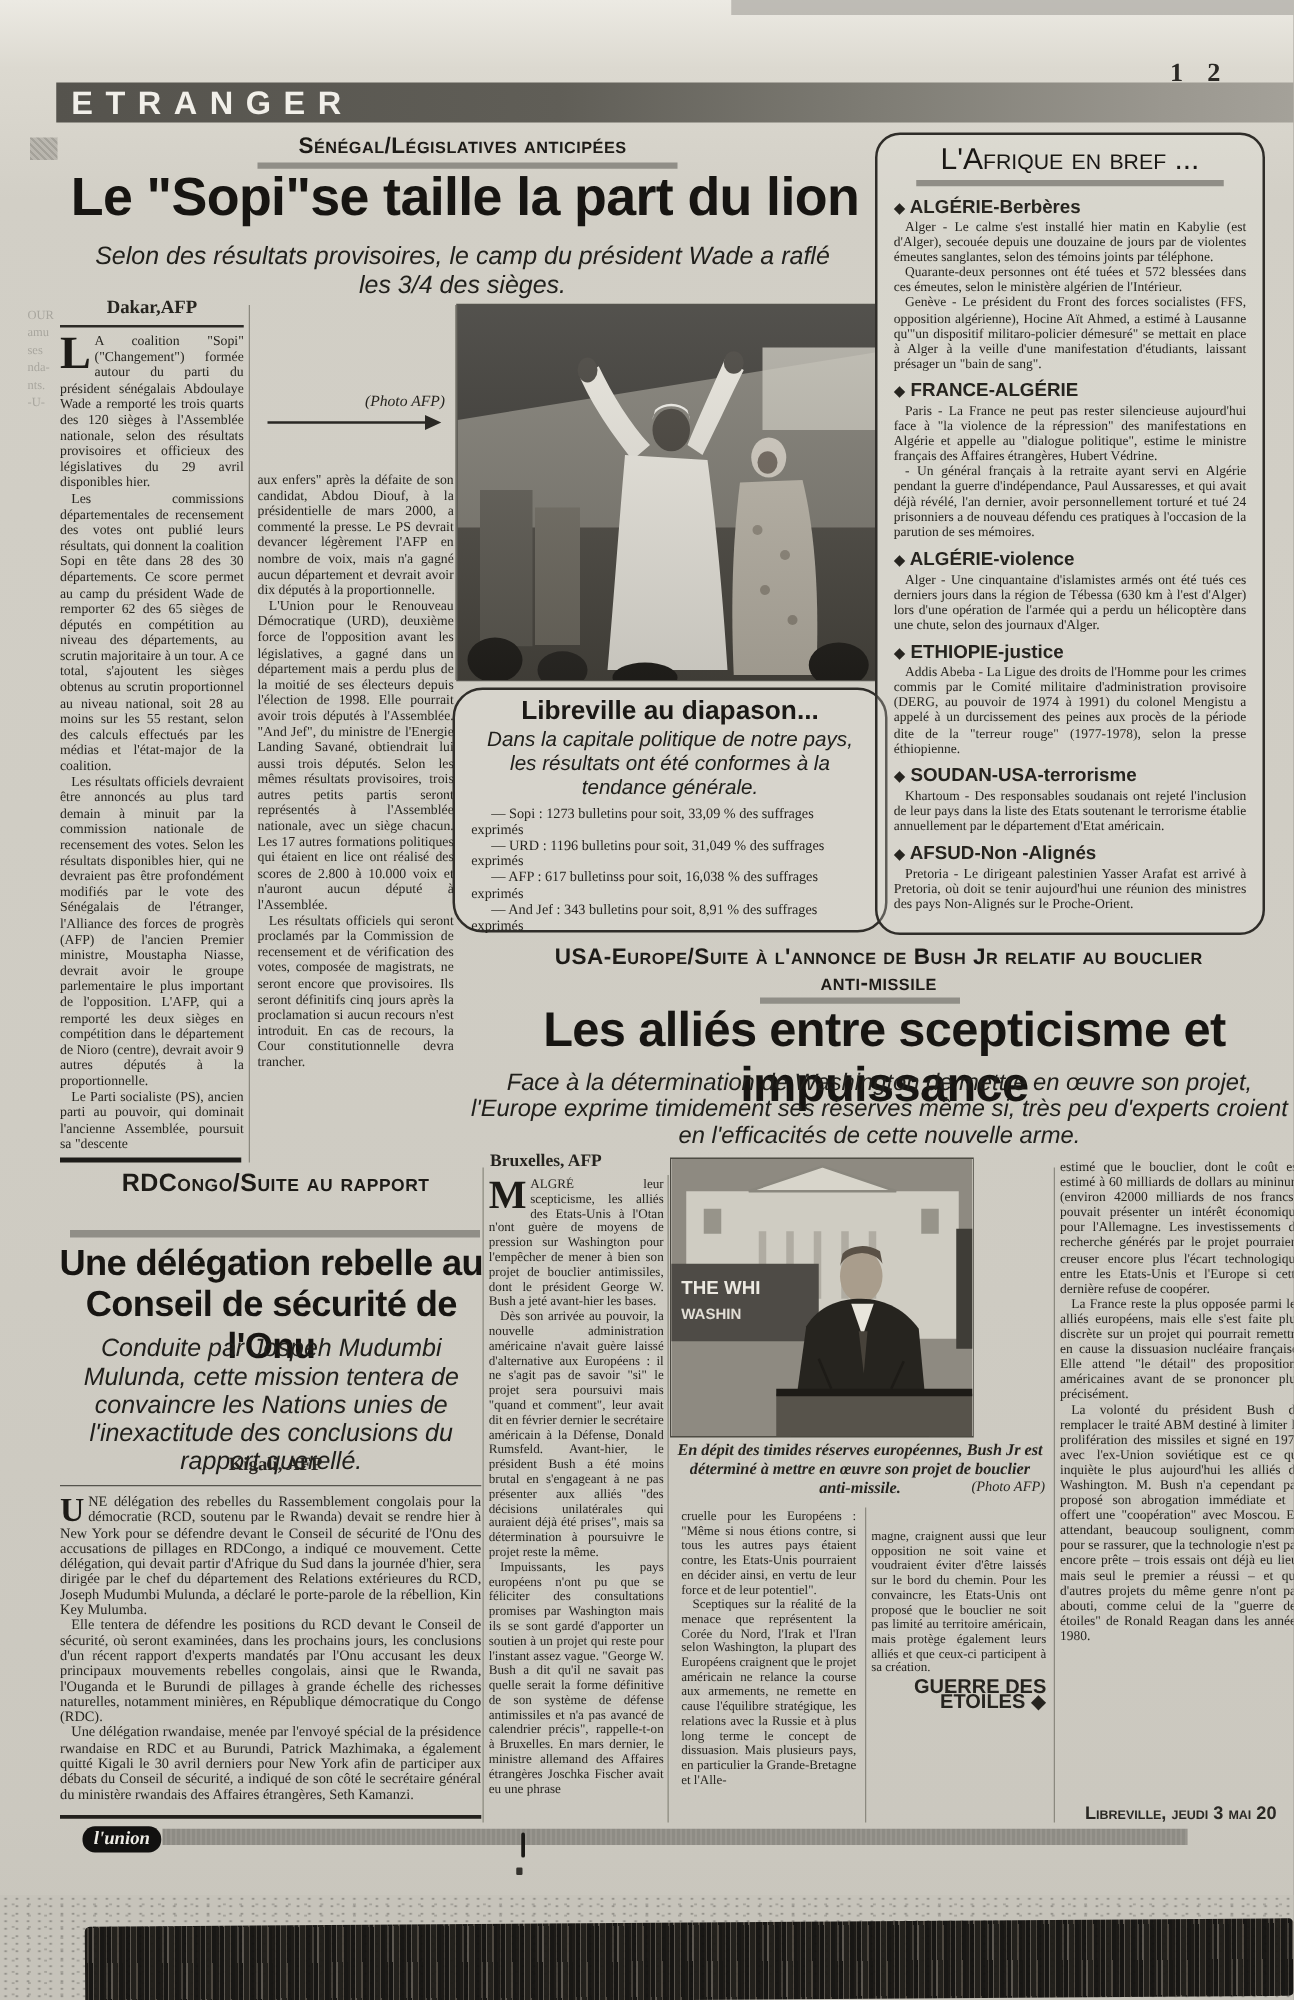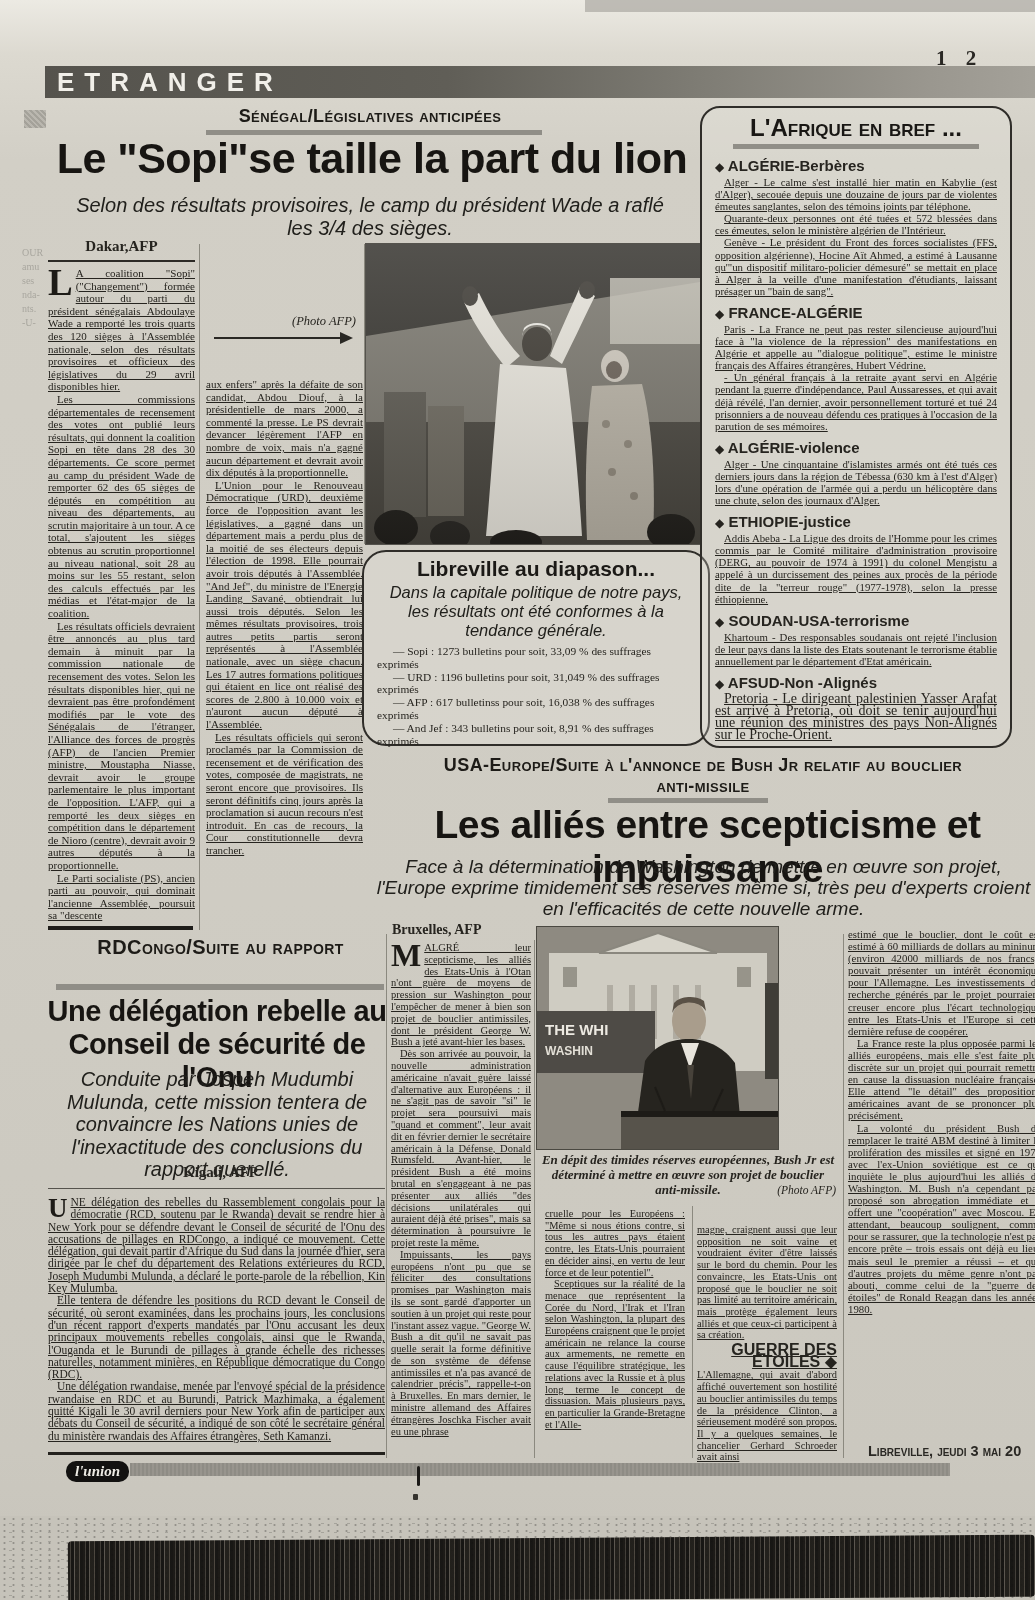--- a/index.html
+++ b/index.html
@@ -2,21 +2,21 @@
 <html><head>
 <meta charset="utf-8">
 <style>
   html,body{margin:0;padding:0;background:#9a978f;}
   .page{position:relative;width:1035px;height:1600px;margin:0 auto;overflow:hidden;
     background:linear-gradient(180deg,#eceae3 0px,#dcd9d0 55px,#d2cfc6 160px,#cfccc3 900px,#cbc8bf 1450px,#c7c4bb 1600px);
     font-family:"Liberation Serif","DejaVu Serif",serif;color:#26241f;}
   .abs{position:absolute;}
   .sans{font-family:"Liberation Sans","DejaVu Sans",sans-serif;}
   .sc{font-variant:small-caps;}
-  .just{text-align:justify;text-decoration:underline;}
+  .just{text-align:justify;}
   .col p{margin:0;}
   .col p.ind{text-indent:9px;}
   .dcap{float:left;font-weight:bold;font-size:37px;line-height:29px;padding:1px 3px 0 0;color:#1d1b17;}
   .dcap.sm{font-size:27px;line-height:22px;}
   .grayb{background:#908e87;}
   .vrule{background:#8b897f;width:1px;}
   .box{border:2px solid #2f2d29;background:rgba(236,234,227,0.25);}
   .ib{font-style:italic;font-weight:bold;}
   .kick{font-weight:bold;letter-spacing:.4px;color:#1d1b17;}
   .hl{font-weight:bold;color:#171512;letter-spacing:-.5px;}
@@ -118,21 +118,21 @@
     <div class="sans" style="text-align:center;font-style:italic;font-size:16.5px;line-height:19px;margin-top:2px;color:#21201c;">Dans la capitale politique de notre pays, les résultats ont été conformes à la tendance générale.</div>
     <div style="margin-top:5px;font-size:11.4px;line-height:12.8px;">
       <p style="margin:0;text-indent:16px;">— Sopi : 1273 bulletins pour soit, 33,09 % des suffrages exprimés</p>
       <p style="margin:0;text-indent:16px;">— URD : 1196 bulletins pour soit, 31,049 % des suffrages exprimés</p>
       <p style="margin:0;text-indent:16px;">— AFP : 617 bulletinss pour soit, 16,038 % des suffrages exprimés</p>
       <p style="margin:0;text-indent:16px;">— And Jef : 343 bulletins pour soit, 8,91 % des suffrages exprimés</p>
     </div>
   </div>
 
   <div class="abs box" style="left:700px;top:106px;width:282px;height:626px;border-radius:20px;padding:6px 13px;">
-    <div class="sans sc" style="text-align:center;font-weight:bold;font-size:24px;color:#191714;">L'Afrique en bref ...</div>
+    <div class="sans sc" style="text-align:center;font-weight:normal;font-size:24px;color:#191714;">L'Afrique en bref ...</div>
     <div class="grayb" style="width:246px;height:5px;margin:2px auto 8px auto;"></div>
 
     <div style="margin-bottom:7px;">
       <div class="sans" style="font-weight:bold;font-size:15px;margin:2px 0;"><span style="font-size:12px;">◆</span> <span>ALGÉRIE-Berbères</span></div>
       <div class="col just" style="font-size:10.8px;line-height:12.1px;">
         <p class="ind">Alger - Le calme s'est installé hier matin en Kabylie (est d'Alger), secouée depuis une douzaine de jours par de violentes émeutes sanglantes, selon des témoins joints par téléphone.</p>
         <p class="ind">Quarante-deux personnes ont été tuées et 572 blessées dans ces émeutes, selon le ministère algérien de l'Intérieur.</p>
         <p class="ind">Genève - Le président du Front des forces socialistes (FFS, opposition algérienne), Hocine Aït Ahmed, a estimé à Lausanne qu'"un dispositif militaro-policier démesuré" se mettait en place à Alger à la veille d'une manifestation d'étudiants, laissant présager un "bain de sang".</p>
       </div>
     </div>
@@ -156,21 +156,21 @@
       </div>
     </div>
     <div style="margin-bottom:7px;">
       <div class="sans" style="font-weight:bold;font-size:15px;margin:2px 0;"><span style="font-size:12px;">◆</span> <span>SOUDAN-USA-terrorisme</span></div>
       <div class="col just" style="font-size:10.8px;line-height:12.1px;">
         <p class="ind">Khartoum - Des responsables soudanais ont rejeté l'inclusion de leur pays dans la liste des Etats soutenant le terrorisme établie annuellement par le département d'Etat américain.</p>
       </div>
     </div>
     <div>
       <div class="sans" style="font-weight:bold;font-size:15px;margin:2px 0;"><span style="font-size:12px;">◆</span> <span>AFSUD-Non -Alignés</span></div>
-      <div class="col just" style="font-size:14px;line-height:12.1px;">
+      <div class="col just" style="font-size:11px;line-height:12.1px;">
         <p class="ind">Pretoria - Le dirigeant palestinien Yasser Arafat est arrivé à Pretoria, où doit se tenir aujourd'hui une réunion des ministres des pays Non-Alignés sur le Proche-Orient.</p>
       </div>
     </div>
   </div>
 
   <div class="abs sans sc kick" style="left:378px;top:755px;width:650px;text-align:center;font-size:18px;">USA-Europe/Suite à l'annonce de Bush Jr relatif au bouclier</div>
   <div class="abs sans sc kick" style="left:378px;top:776px;width:650px;text-align:center;font-size:18px;">anti-missile</div>
   <div class="abs grayb" style="left:608px;top:798px;width:160px;height:5px;"></div>
   <div class="abs sans hl" style="left:380px;top:803px;width:655px;text-align:center;font-size:39px;">Les alliés entre scepticisme et impuissance</div>
   <div class="abs sans" style="left:372px;top:856px;width:663px;text-align:center;font-style:italic;font-size:19px;line-height:21px;color:#21201c;">Face à la détermination de Washington de mettre en œuvre son projet, l'Europe exprime timidement ses réserves même si, très peu d'experts croient en l'efficacités de cette nouvelle arme.</div>
@@ -219,21 +219,20 @@
   <div class="abs" style="left:740px;top:1184px;width:96px;text-align:right;font-style:italic;font-size:11.5px;">(Photo AFP)</div>
 
   <div class="abs col just" style="left:545px;top:1208px;width:140px;height:250px;font-size:10.4px;line-height:11.7px;overflow:hidden;">
     <p>cruelle pour les Européens : "Même si nous étions contre, si tous les autres pays étaient contre, les Etats-Unis pourraient en décider ainsi, en vertu de leur force et de leur potentiel".</p>
     <p class="ind">Sceptiques sur la réalité de la menace que représentent la Corée du Nord, l'Irak et l'Iran selon Washington, la plupart des Européens craignent que le projet américain ne relance la course aux armements, ne remette en cause l'équilibre stratégique, les relations avec la Russie et à plus long terme le concept de dissuasion. Mais plusieurs pays, en particulier la Grande-Bretagne et l'Alle-</p>
   </div>
 
   <div class="abs col just" style="left:697px;top:1208px;width:140px;height:250px;font-size:10.4px;line-height:11.7px;overflow:hidden;margin-top:16px;">
     <p>magne, craignent aussi que leur opposition ne soit vaine et voudraient éviter d'être laissés sur le bord du chemin. Pour les convaincre, les Etats-Unis ont proposé que le bouclier ne soit pas limité au territoire américain, mais protège également leurs alliés et que ceux-ci participent à sa création.</p>
     <p class="sans" style="font-weight:bold;font-size:16px;text-align:right;margin:3px 0 2px 0;">GUERRE DES ÉTOILES ◆</p>
-    <p>L'Allemagne, qui avait d'abord affiché ouvertement son hostilité au bouclier antimissiles du temps de la présidence Clinton, a sérieusement modéré son propos. Il y a quelques semaines, le chancelier Gerhard Schroeder avait ainsi</p>
   </div>
 
   <div class="abs col just" style="left:848px;top:928px;width:193px;height:524px;font-size:10.8px;line-height:12.1px;overflow:hidden;">
     <p>estimé que le bouclier, dont le coût est estimé à 60 milliards de dollars au mininum (environ 42000 milliards de nos francs), pouvait présenter un intérêt économique pour l'Allemagne. Les investissements de recherche générés par le projet pourraient creuser encore plus l'écart technologique entre les Etats-Unis et l'Europe si cette dernière refuse de coopérer.</p>
     <p class="ind">La France reste la plus opposée parmi les alliés européens, mais elle s'est faite plus discrète sur un projet qui pourrait remettre en cause la dissuasion nucléaire française. Elle attend "le détail" des propositions américaines avant de se prononcer plus précisément.</p>
     <p class="ind">La volonté du président Bush de remplacer le traité ABM destiné à limiter la prolifération des missiles et signé en 1972 avec l'ex-Union soviétique est ce qui inquiète le plus aujourd'hui les alliés de Washington. M. Bush n'a cependant pas proposé son abrogation immédiate et a offert une "coopération" avec Moscou. En attendant, beaucoup soulignent, comme pour se rassurer, que la technologie n'est pas encore prête – trois essais ont déjà eu lieu, mais seul le premier a réussi – et que d'autres projets du même genre n'ont pas abouti, comme celui de la "guerre des étoiles" de Ronald Reagan dans les années 1980.</p>
   </div>
 
   <div class="abs sans sc kick" style="left:58px;top:936px;width:325px;text-align:center;font-size:20px;">RDCongo/Suite au rapport</div>
   <div class="abs grayb" style="left:56px;top:984px;width:328px;height:6px;"></div>

